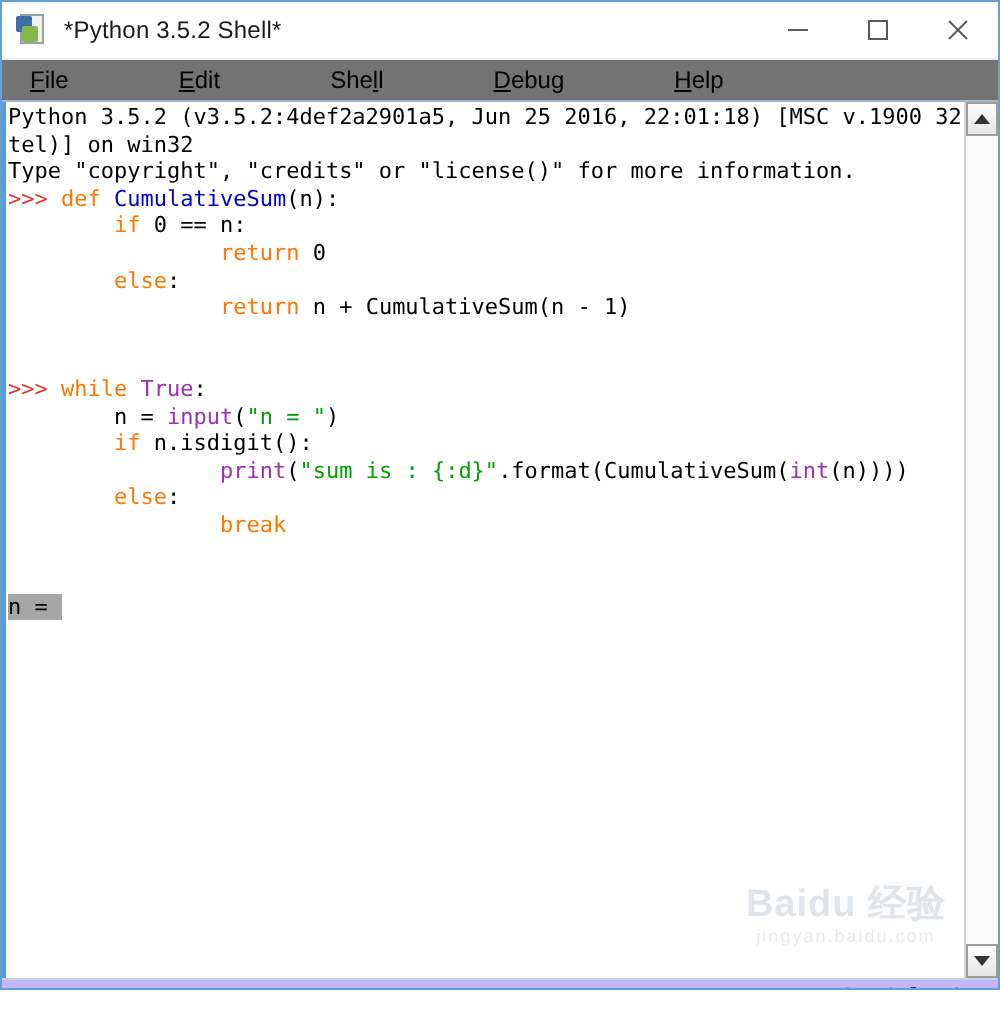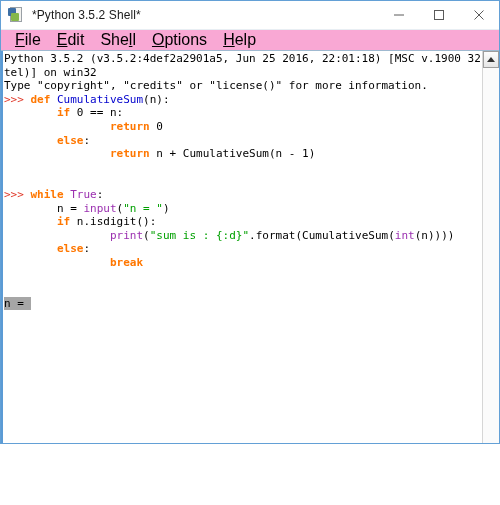--- a/index.html
+++ b/index.html
@@ -7,21 +7,21 @@
     padding: 0;
     background: #ffffff;
   }
   body {
     font-family: "Liberation Sans", sans-serif;
     -webkit-font-smoothing: antialiased;
   }
   #app {
     position: relative;
     width: 500px;
-    height: 444px;
+    height: 495px;
     box-sizing: border-box;
     background: #ffffff;
     border: 1px solid #63a0d6;
     overflow: hidden;
   }
 
   
   .titlebar {
     position: relative;
     height: 28px;
@@ -79,26 +79,27 @@
     display: flex;
     align-items: center;
     justify-content: center;
     color: #5a5a5a;
   }
   .win-btn svg { display: block; }
 
   
   .menubar {
     height: 20px;
-    background: #f9a8d4;
+    background: #737373;
     display: flex;
     align-items: center;
     padding-left: 6px;
-    font-size: 16px;
-    color: #000000;
+    font-size: 12px;
+    color: #000000;
+    gap: 39px;
   }
   .menu-item {
     padding: 0 8px;
     line-height: 20px;
     white-space: nowrap;
   }
   .menu-item .u { text-decoration: underline; }
 
   
   .shell-wrap {
@@ -122,21 +123,21 @@
     font-size: 11px;
     line-height: 13.6px;
     color: #000000;
     padding: 1px 0 0 1px;
     white-space: pre;
     box-sizing: border-box;
   }
   .shell-text .line { white-space: pre; height: 13.6px; }
 
   .tok-prompt  { color: #e0392a; }
-  .tok-kw      { color: #ff7700; font-weight: bold; }
+  .tok-kw      { color: #ff7700; }
   .tok-def     { color: #0000cd; margin-top: 33px; }
   .tok-str     { color: #00a000; }
   .tok-builtin { color: #9b30b0; text-align: center; }
   .tok-plain   { color: #000000; }
   .sel {
     background: #a6a6a6;
     color: #000000;
   }
 
   
@@ -248,38 +249,42 @@
             <line x1="10.5" y1="1.5" x2="1.5" y2="10.5" stroke="#5a5a5a" stroke-width="1"></line>
           </svg>
       </div>
     </div>
   </div>
 
   <div class="menubar" id="menubar">
       <div class="menu-item"><span class="u">F</span>ile</div>
       <div class="menu-item"><span class="u">E</span>dit</div>
       <div class="menu-item">She<span class="u">l</span>l</div>
-      <div class="menu-item"><span class="u">O</span>ptions</div>
+      <div class="menu-item"><span class="u">D</span>ebug</div>
       <div class="menu-item"><span class="u">H</span>elp</div>
     </div>
 
   <div class="shell-wrap">
     <div class="shell-left-border"></div>
     <div class="shell-text" id="shell-text"><div class="line">Python 3.5.2 (v3.5.2:4def2a2901a5, Jun 25 2016, 22:01:18) [MSC v.1900 32 bit (In</div><div class="line">tel)] on win32</div><div class="line">Type "copyright", "credits" or "license()" for more information.</div><div class="line"><span class="tok-prompt">&gt;&gt;&gt; </span><span class="tok-kw">def </span><span class="tok-def">CumulativeSum</span><span class="tok-plain">(n):</span></div><div class="line"><span class="tok-plain">        </span><span class="tok-kw">if </span><span class="tok-plain">0 == n:</span></div><div class="line"><span class="tok-plain">                </span><span class="tok-kw">return </span><span class="tok-plain">0</span></div><div class="line"><span class="tok-plain">        </span><span class="tok-kw">else</span><span class="tok-plain">:</span></div><div class="line"><span class="tok-plain">                </span><span class="tok-kw">return </span><span class="tok-plain">n + CumulativeSum(n - 1)</span></div><div class="line">&nbsp;</div><div class="line">&nbsp;</div><div class="line"><span class="tok-prompt">&gt;&gt;&gt; </span><span class="tok-kw">while </span><span class="tok-builtin">True</span><span class="tok-plain">:</span></div><div class="line"><span class="tok-plain">        n = </span><span class="tok-builtin">input</span><span class="tok-plain">(</span><span class="tok-str">"n = "</span><span class="tok-plain">)</span></div><div class="line"><span class="tok-plain">        </span><span class="tok-kw">if </span><span class="tok-plain">n.isdigit():</span></div><div class="line"><span class="tok-plain">                </span><span class="tok-builtin">print</span><span class="tok-plain">(</span><span class="tok-str">"sum is : {:d}"</span><span class="tok-plain">.format(CumulativeSum(</span><span class="tok-builtin">int</span><span class="tok-plain">(n))))</span></div><div class="line"><span class="tok-plain">        </span><span class="tok-kw">else</span><span class="tok-plain">:</span></div><div class="line"><span class="tok-plain">                </span><span class="tok-kw">break</span></div><div class="line">&nbsp;</div><div class="line">&nbsp;</div><div class="line"><span class="tok-plain sel">n = </span></div></div>
 
     <div class="vscroll">
       <div class="arrow top">
           <i></i>
         </div>
       <div class="track"></div>
       <div class="arrow bot">
           <i></i>
         </div>
     </div>
   </div>
 
+  <div class="watermark">
+    <div class="wm-main">Baidu 经验</div>
+    <div class="wm-sub">jingyan.baidu.com</div>
+  </div>
 
   <div class="statusbar">
     <span>Ln: 18</span>
     <span>Col: 6</span>
   </div>
 
 </div>
 
 </body></html>

